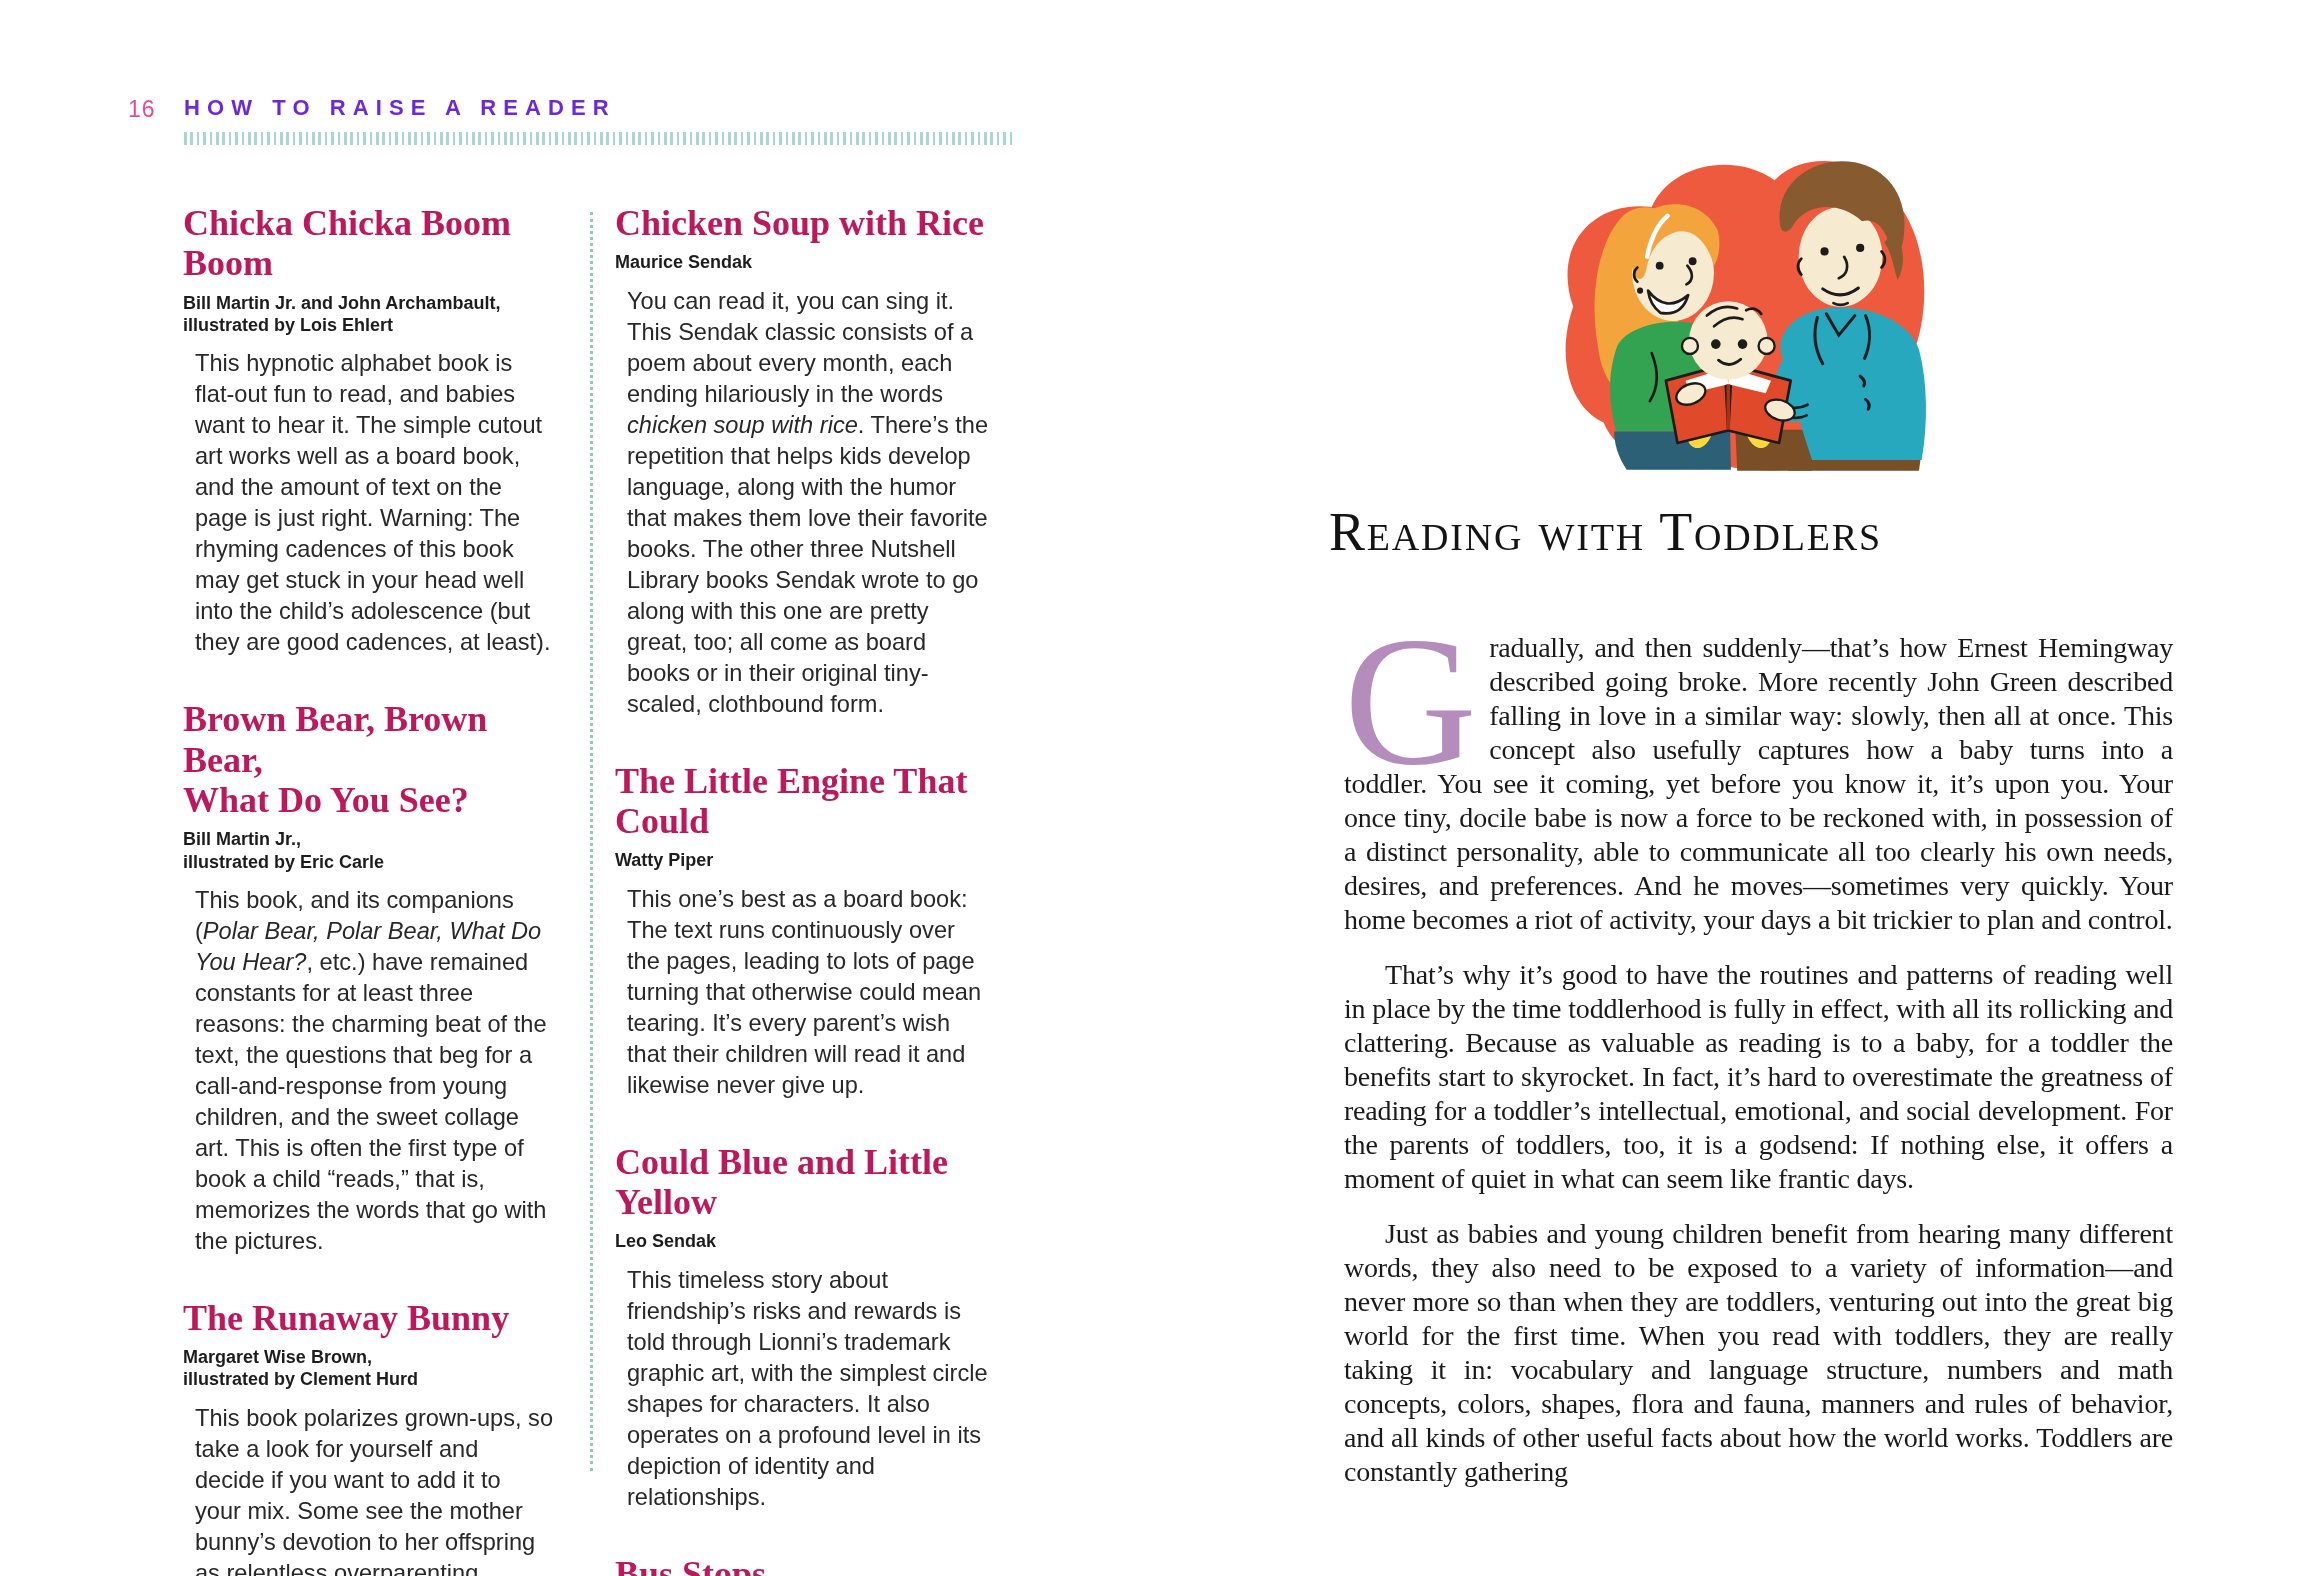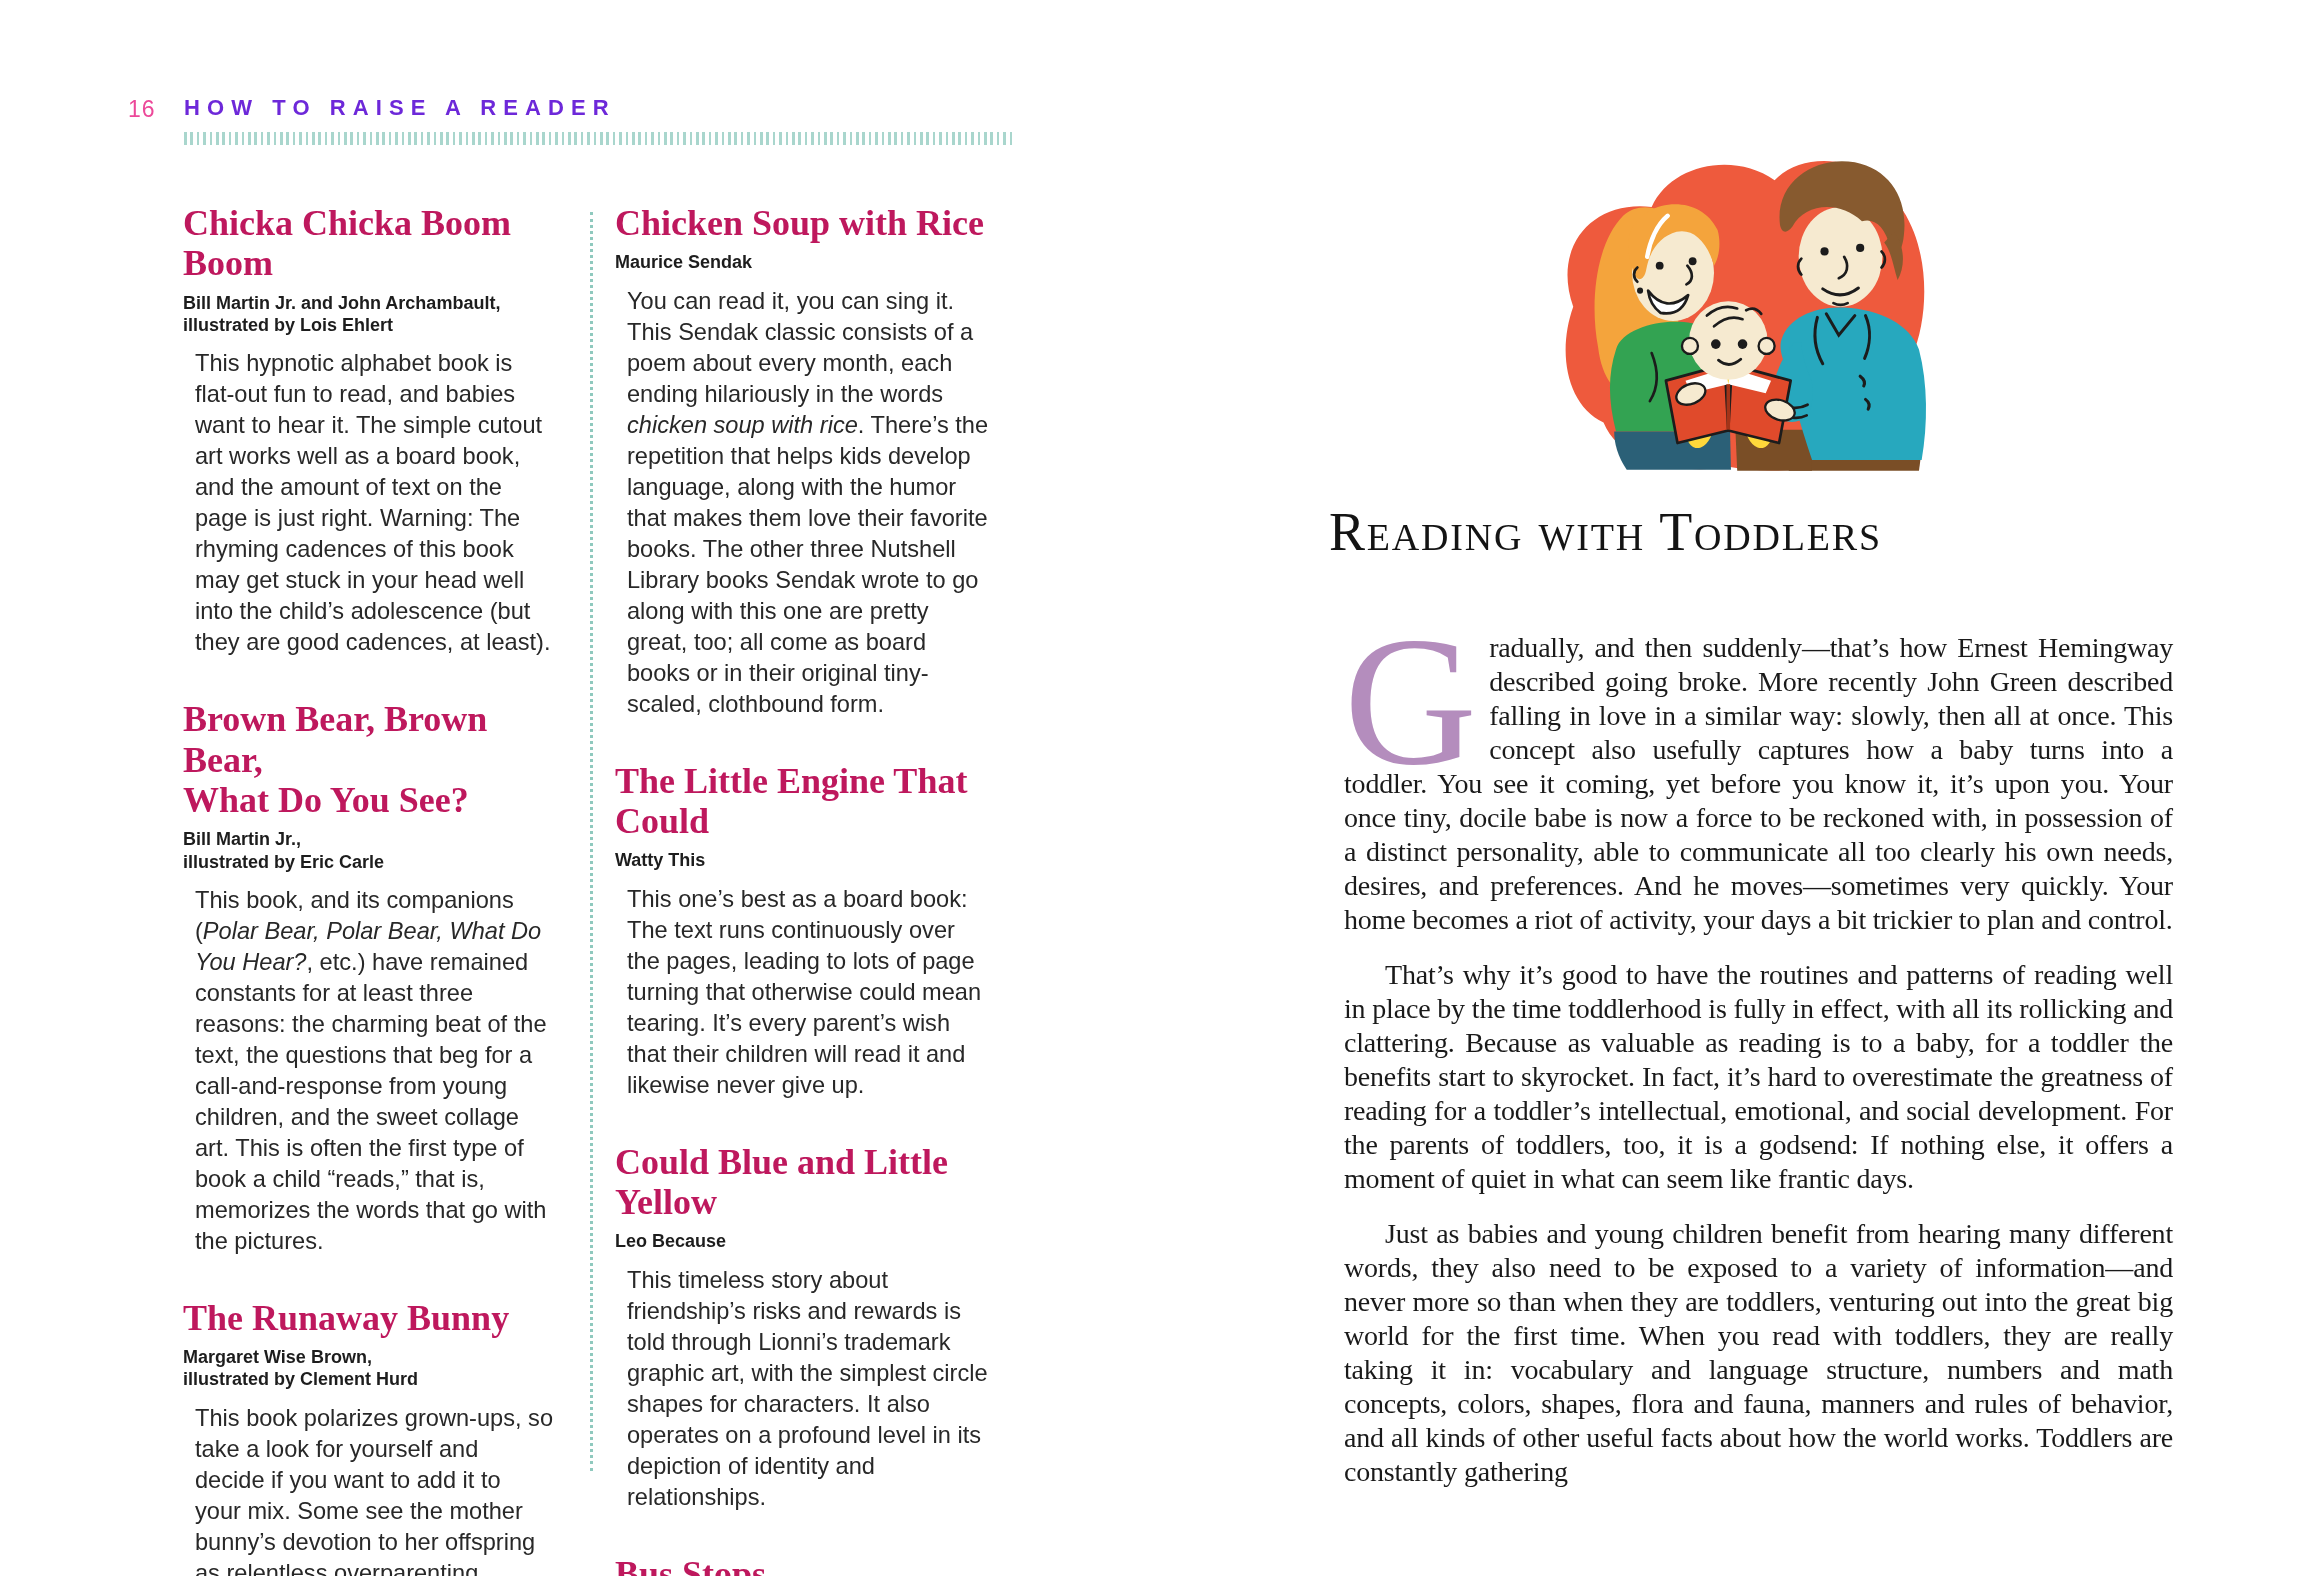--- a/index.html
+++ b/index.html
@@ -68,26 +68,26 @@
   </div>
 
   <div class="col col2">
     <article class="book">
       <h3 class="btitle">Chicken Soup with Rice</h3>
       <p class="bauthor">Maurice Sendak</p>
       <p class="bbody"><span>You can read it, you can sing it. This Sendak classic consists of a poem about every month, each ending hilariously in the words </span><span class="it">chicken soup with rice</span><span>. There’s the repetition that helps kids develop language, along with the humor that makes them love their favorite books. The other three Nutshell Library books Sendak wrote to go along with this one are pretty great, too; all come as board books or in their original tiny-scaled, clothbound form.</span></p>
     </article>
     <article class="book">
       <h3 class="btitle">The Little Engine That Could</h3>
-      <p class="bauthor">Watty This</p>
+      <p class="bauthor">Watty Piper</p>
       <p class="bbody"><span>This one’s best as a board book: The text runs continuously over the pages, leading to lots of page turning that otherwise could mean tearing. It’s every parent’s wish that their children will read it and likewise never give up.</span></p>
     </article>
     <article class="book">
       <h3 class="btitle">Could Blue and Little Yellow</h3>
-      <p class="bauthor">Leo Because</p>
+      <p class="bauthor">Leo Sendak</p>
       <p class="bbody"><span>This timeless story about friendship’s risks and rewards is told through Lionni’s trademark graphic art, with the simplest circle shapes for characters. It also operates on a profound level in its depiction of identity and relationships.</span></p>
     </article>
     <article class="book">
       <h3 class="btitle">Bus Stops</h3>
       <p class="bauthor">Taro Gomi</p>
       <p class="bbody"><span>The books of this prolific Japanese author-illustrator scale down extremely well to board books. </span><span class="it">Bus Stops</span><span> has appealing repetition, a surprise on every page, and a few adventurous words set in context.</span></p>
     </article>
   </div>
 </div>
 

